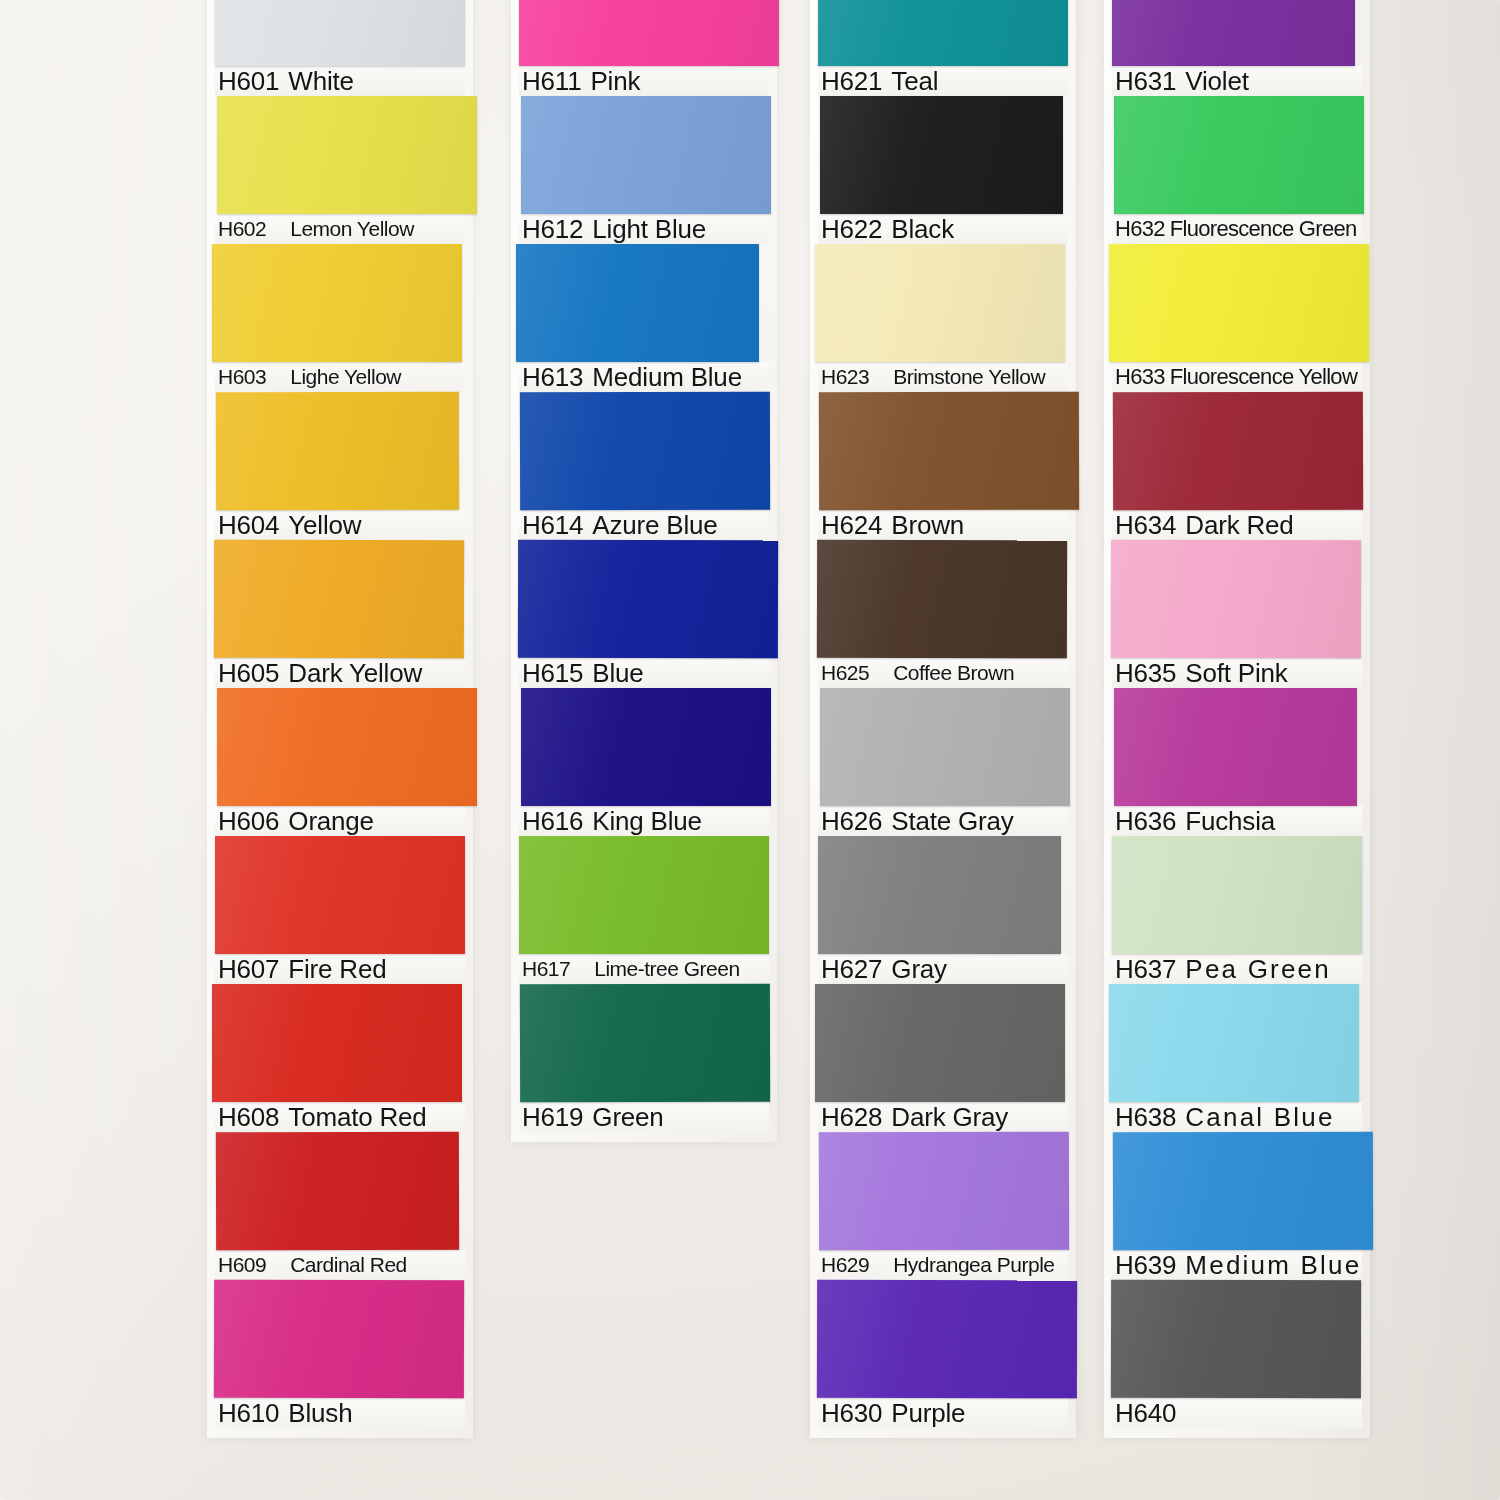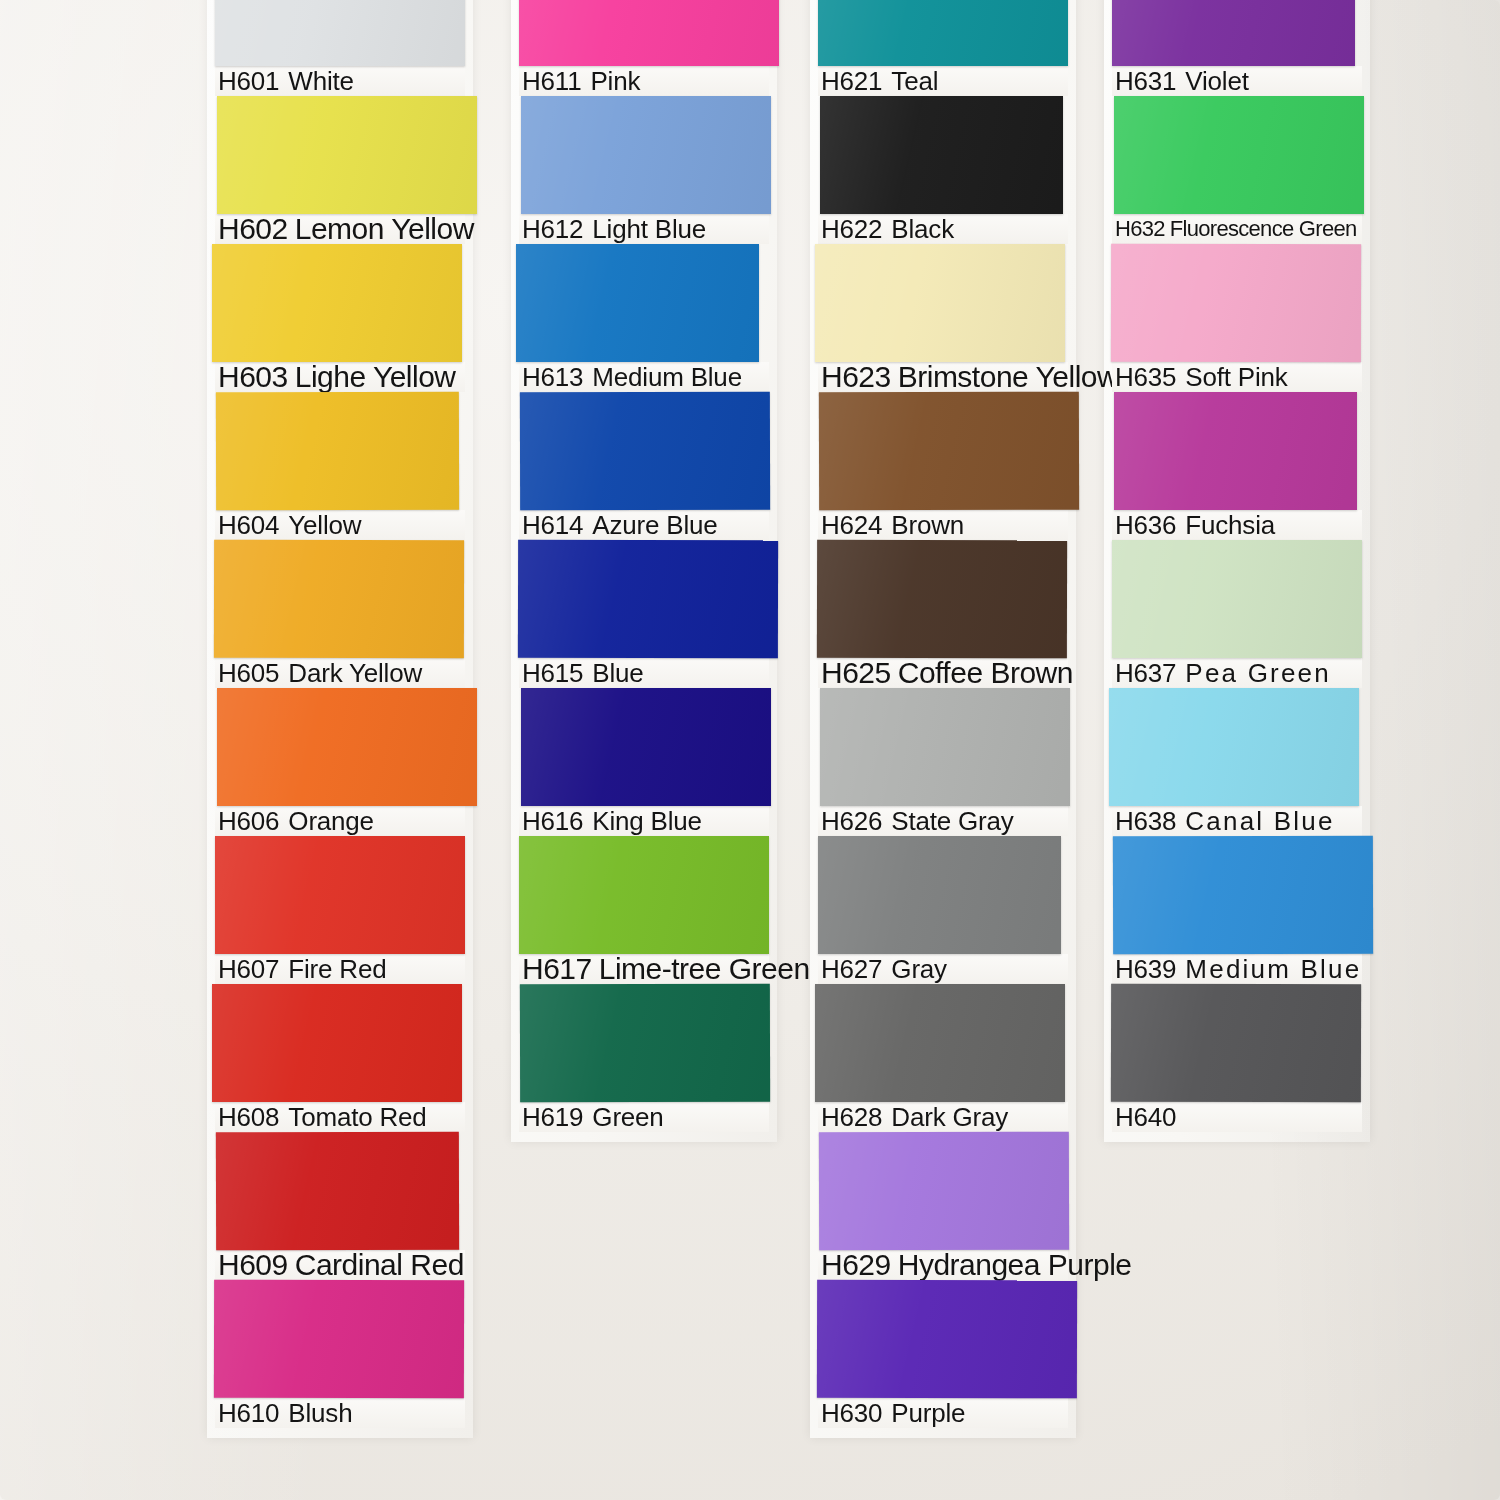--- a/index.html
+++ b/index.html
@@ -101,21 +101,21 @@
     background: linear-gradient(180deg, #fbfaf8 0%, #f4f2ee 100%);
     padding-left: 3px;
     display: flex;
     align-items: center;
     gap: 9px;
   }
   .swatch-label .code { font-weight: 400; }
   .swatch-label .nm { font-weight: 400; }
 
   
-  .swatch-label.tight   { font-size: 30px; gap: 7px; letter-spacing: -0.5px; }
+  .swatch-label.tight   { font-size: 21px; gap: 24px; letter-spacing: -0.5px; }
   .swatch-label.tighter { font-size: 22px; gap: 5px; letter-spacing: -0.7px; }
   .swatch-label.spaced .nm { letter-spacing: 2.2px; }
 
   
   .jx1 { transform: translateX(2px); }
   .jx2 { transform: translateX(-3px); }
   .jx3 { transform: translateX(1px) rotate(-0.16deg); }
   .jx4 { transform: translateX(-1px) rotate(0.14deg); }
   .wide { width: 104%; }
   .narrow { width: 97%; }
@@ -336,20 +336,34 @@
           </div>
         </div>
         <div class="swatch-entry">
           <div class="swatch-chip jx1 " title="Fluorescence Green" style="background: rgb(57, 202, 94);"></div>
           <div class="swatch-label tighter">
             <span class="code">H632</span>
             <span class="nm">Fluorescence Green</span>
           </div>
         </div>
         <div class="swatch-entry">
+          <div class="swatch-chip jx2 wide" title="Fluorescence Yellow" style="background: rgb(242, 237, 53);"></div>
+          <div class="swatch-label tighter">
+            <span class="code">H633</span>
+            <span class="nm">Fluorescence Yellow</span>
+          </div>
+        </div>
+        <div class="swatch-entry">
+          <div class="swatch-chip jx3 " title="Dark Red" style="background: rgb(156, 38, 54);"></div>
+          <div class="swatch-label">
+            <span class="code">H634</span>
+            <span class="nm">Dark Red</span>
+          </div>
+        </div>
+        <div class="swatch-entry">
           <div class="swatch-chip jx4 " title="Soft Pink" style="background: rgb(245, 169, 202);"></div>
           <div class="swatch-label">
             <span class="code">H635</span>
             <span class="nm">Soft Pink</span>
           </div>
         </div>
         <div class="swatch-entry">
           <div class="swatch-chip jx1 narrow" title="Fuchsia" style="background: rgb(183, 57, 155);"></div>
           <div class="swatch-label">
             <span class="code">H636</span>

